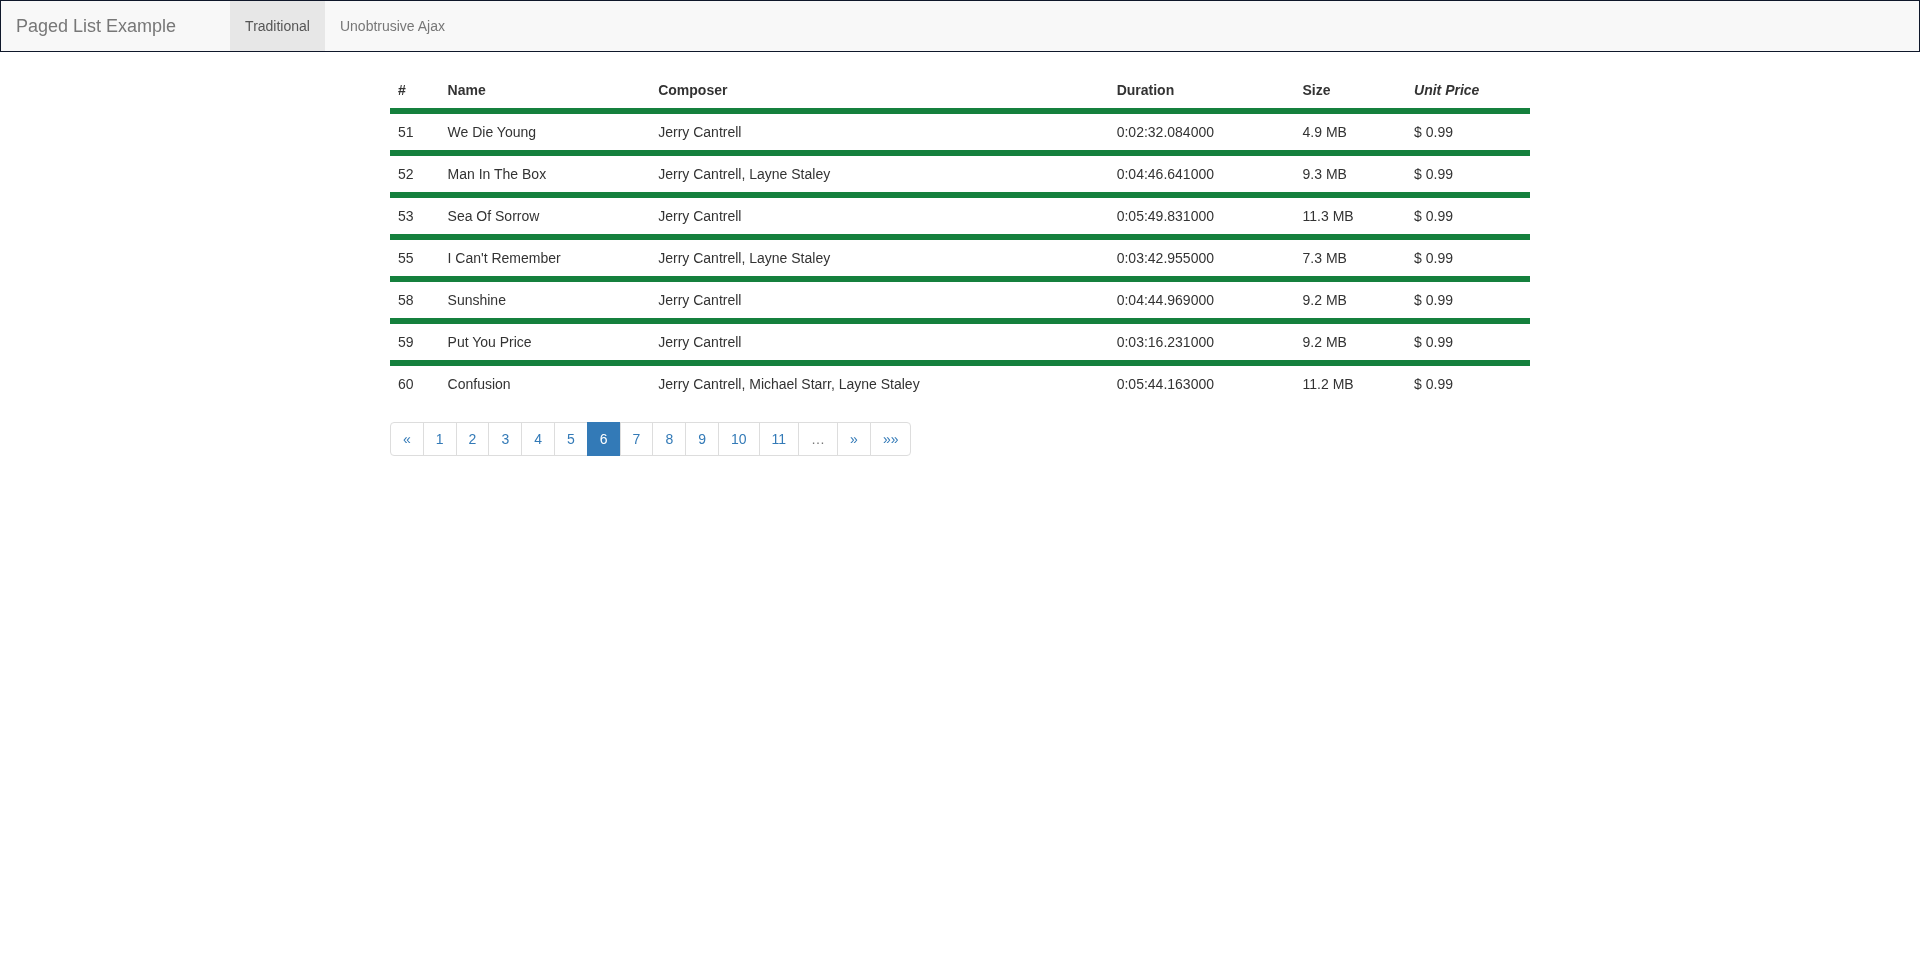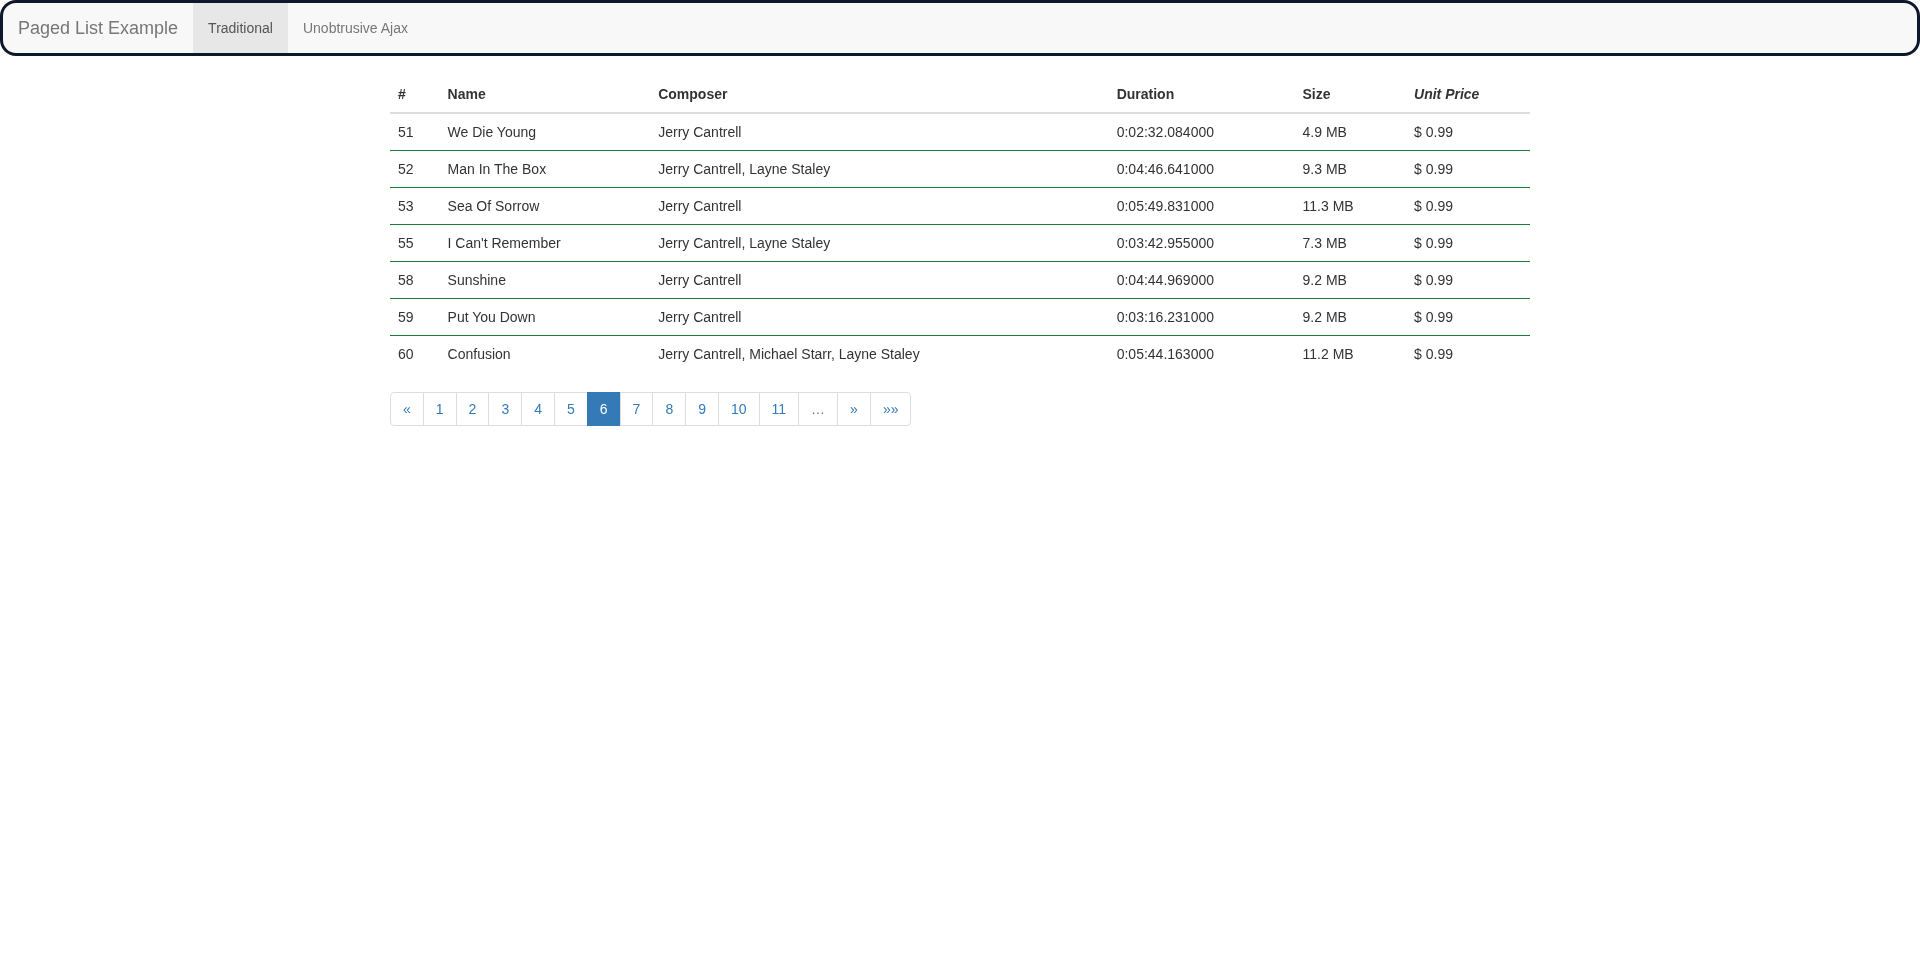--- a/index.html
+++ b/index.html
@@ -5,25 +5,25 @@
   * { box-sizing: border-box; }
   body {
     margin: 0;
     font-family: "Helvetica Neue", Helvetica, Arial, sans-serif;
     font-size: 14px;
     line-height: 1.42857143;
     color: #333;
     background-color: #fff;
   }
   .navbar {
-    border: 3px solid #0f172a;
+    border: 1px solid #0f172a;
     background-color: #f8f8f8;
     min-height: 50px;
     margin-bottom: 20px;
-    border-radius: 16px;
+    border-radius: 0;
   }
   .navbar-inner {
     display: flex;
     align-items: center;
   }
   .navbar-brand {
     float: left;
     padding: 15px 15px;
     font-size: 18px;
     line-height: 20px;
@@ -40,20 +40,21 @@
     position: relative;
     display: block;
     padding: 15px 15px;
     color: #777;
     text-decoration: none;
     line-height: 20px;
   }
   .nav > li.active > a {
     color: #555;
     background-color: #e7e7e7;
+    margin-left: 39px;
   }
   .container {
     width: 1170px;
     margin: 0 auto;
     padding: 0 15px;
   }
   .table {
     width: 100%;
     margin-bottom: 20px;
     border-collapse: collapse;
@@ -63,21 +64,21 @@
     padding: 8px;
     line-height: 1.42857143;
     vertical-align: bottom;
     border-bottom: 2px solid #ddd;
     font-weight: bold;
   }
   .table > tbody > tr > td {
     padding: 8px;
     line-height: 1.42857143;
     vertical-align: top;
-    border-top: 1px solid #15803d;
+    border-top: 6px solid #15803d;
   }
   .col-id { width: 40px; }
   .col-name { width: 170px; }
   .col-composer { width: 370px; margin-left: 44px; }
   .col-duration { width: 150px; }
   .col-size { width: 90px; }
   .col-price { width: 100px; font-style: italic; }
   .pagination {
     display: flex;
     padding-left: 0;
@@ -187,21 +188,21 @@
         <tr>
           <td>58</td>
           <td>Sunshine</td>
           <td>Jerry Cantrell</td>
           <td>0:04:44.969000</td>
           <td>9.2 MB</td>
           <td>$ 0.99</td>
         </tr>
         <tr>
           <td>59</td>
-          <td>Put You Down</td>
+          <td>Put You Price</td>
           <td>Jerry Cantrell</td>
           <td>0:03:16.231000</td>
           <td>9.2 MB</td>
           <td>$ 0.99</td>
         </tr>
         <tr>
           <td>60</td>
           <td>Confusion</td>
           <td>Jerry Cantrell, Michael Starr, Layne Staley</td>
           <td>0:05:44.163000</td>

